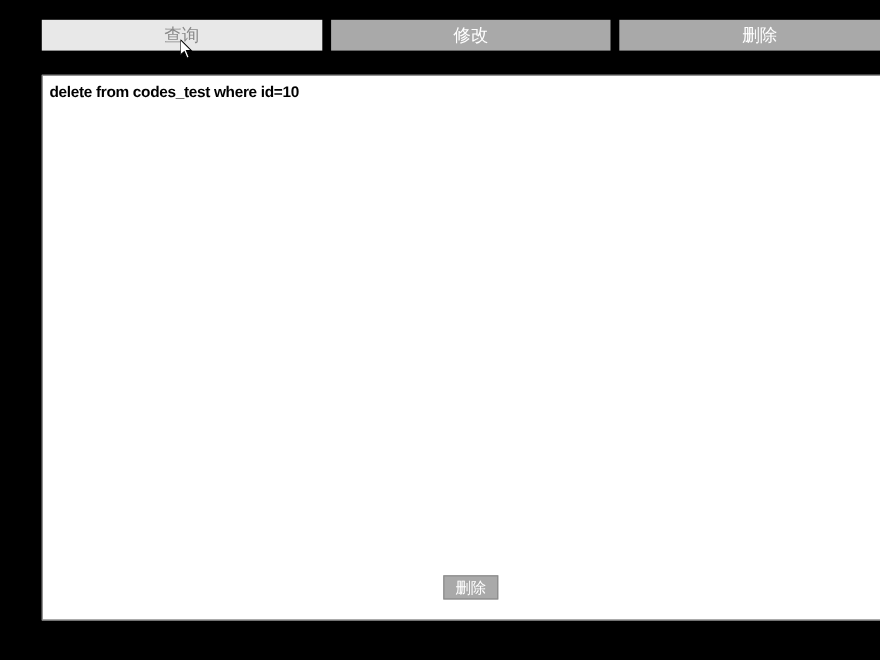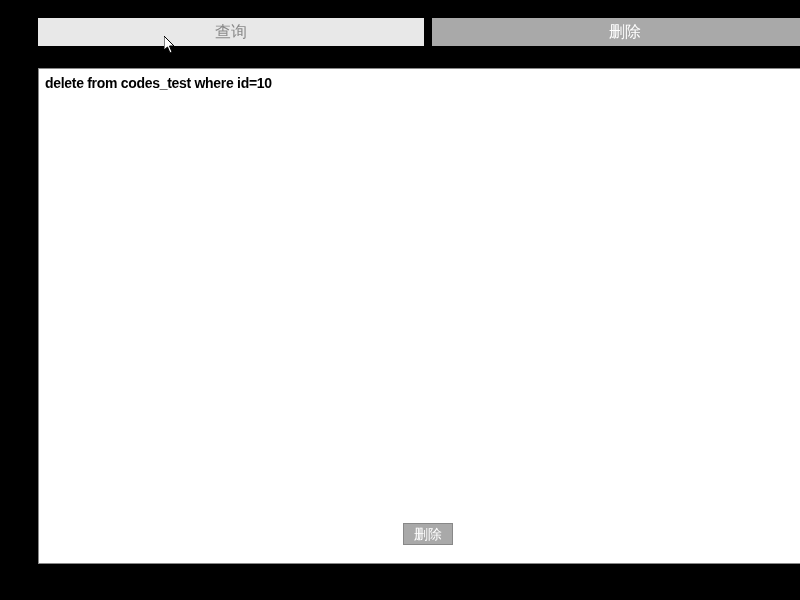--- a/index.html
+++ b/index.html
@@ -112,20 +112,21 @@
     }
   </style>
 </head>
 <body>
 
 <div class="window">
   <div class="title-bar"></div>
 
   <div class="tabs-row">
     <button class="tab active">查询</button>
+    <button class="tab">修改</button>
     <button class="tab">删除</button>
   </div>
 
   <div class="content-area">
     <div class="sql-text">delete from codes_test where id=10</div>
   </div>
 
   <div class="bottom-button-area">
     <button class="delete-button">删除</button>
   </div>

